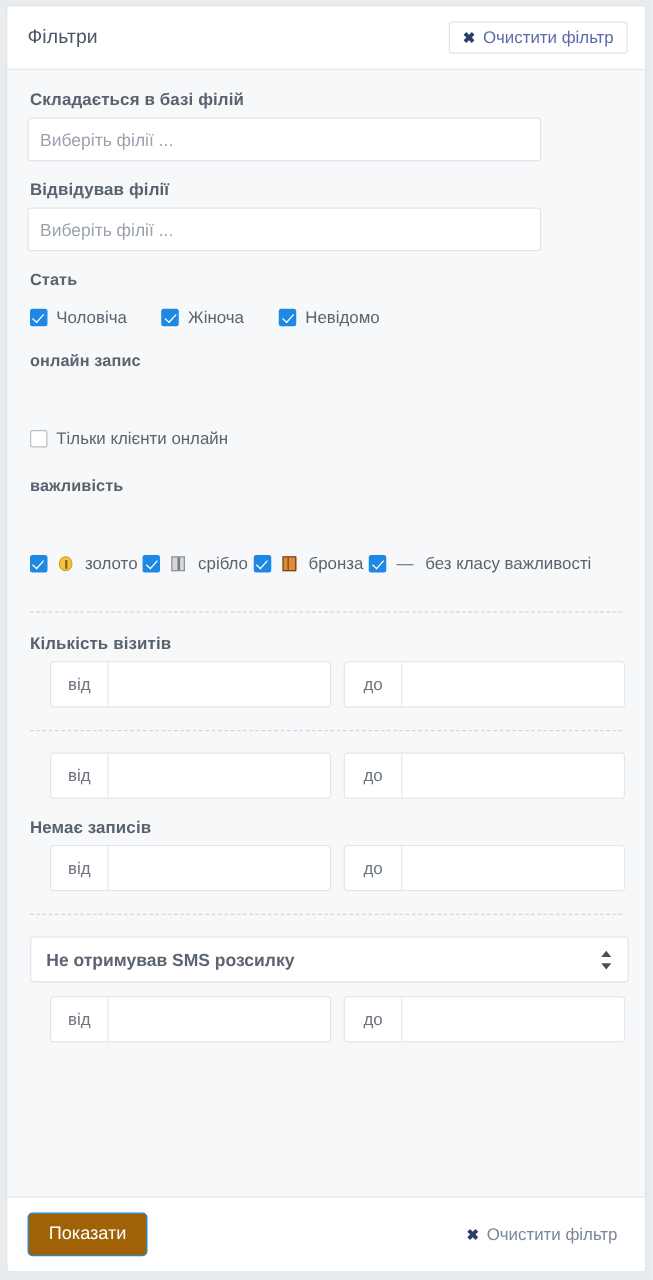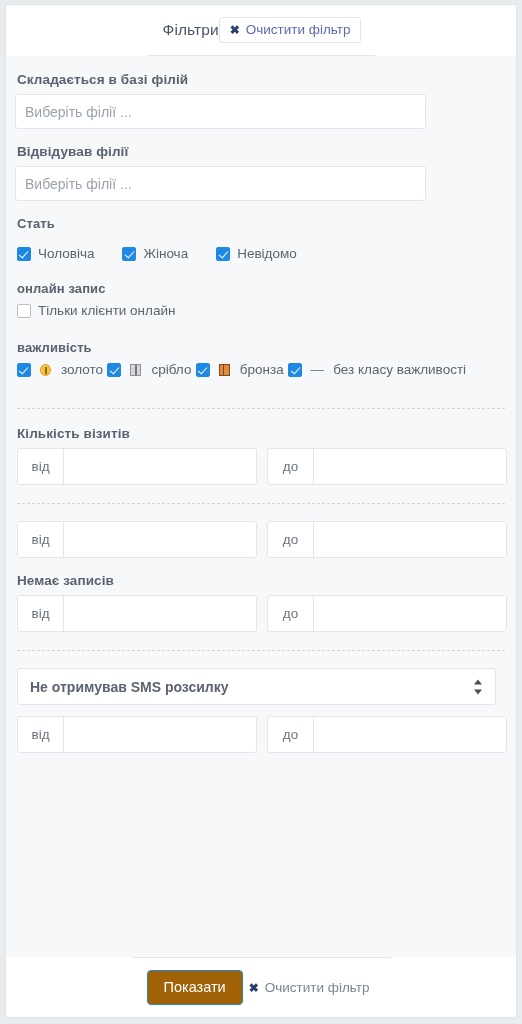--- a/index.html
+++ b/index.html
@@ -20,21 +20,20 @@
     width: 512px;
     height: 1014px;
     margin: 4px 5px;
     background: #ffffff;
     border: 1px solid #dfe3e8;
     border-radius: 3px;
     box-sizing: border-box;
     display: flex;
     flex-direction: column;
     overflow: hidden;
-    align-items: center;
   }
 
   
   .panel-header {
     height: 51px;
     flex: 0 0 51px;
     background: #ffffff;
     border-bottom: 1px solid #e3e6ea;
     display: flex;
     align-items: center;
@@ -146,21 +145,21 @@
     left: 3.4px;
     top: 1px;
     width: 4px;
     height: 8px;
     border: solid #ffffff;
     border-width: 0 1.9px 1.9px 0;
     transform: rotate(42deg);
   }
 
   .check-stack { margin: 0 0 0 2px; }
-  .check-stack .check { margin-bottom: 13px; }
+  .check-stack .check { margin-bottom: 13px; margin-top: 40px; }
   .check-stack .check:last-child { margin-bottom: 0; }
 
   
   .badge {
     display: inline-block;
     width: 11px;
     height: 13px;
     margin: 0 3px 0 2px;
     position: relative;
     vertical-align: middle;
@@ -220,21 +219,21 @@
   .divider {
     border: 0;
     border-top: 1px dashed #d3d7dc;
     margin: 18px 2px 17px 2px;
   }
 
   
   .range-row {
     display: flex;
     gap: 10px;
-    margin-left: 2px;
+    margin-left: 18px;
   }
   .input-group {
     display: flex;
     width: 240px;
     height: 37px;
     border: 1px solid #e2e5e9;
     border-radius: 3px;
     background: #ffffff;
     box-sizing: border-box;
     overflow: hidden;

